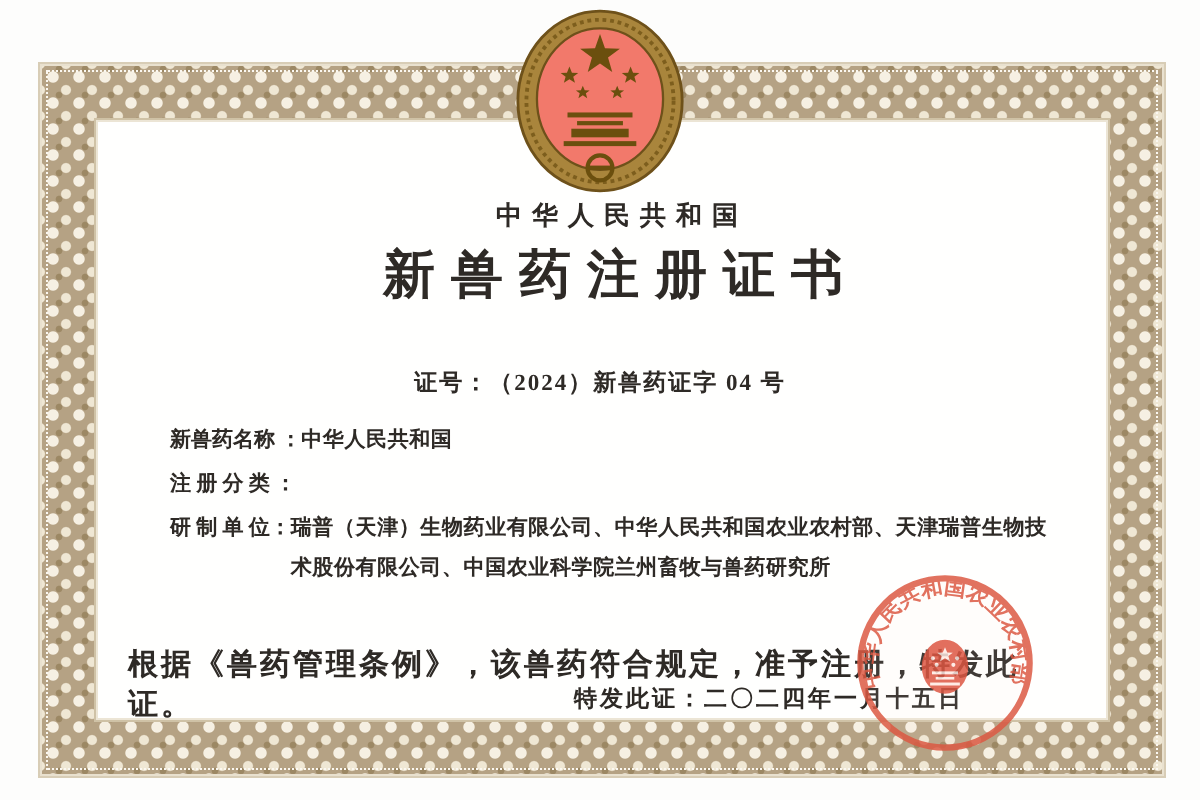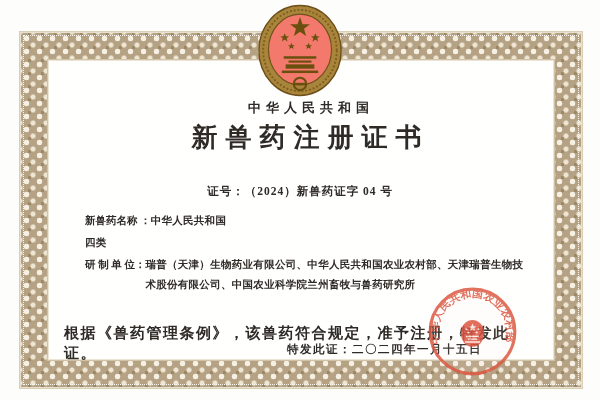--- a/index.html
+++ b/index.html
@@ -93,21 +93,21 @@
     <div class="country">中华人民共和国</div>
     <div class="cert-title">新兽药注册证书</div>
     <div class="certno">证号：（2024）新兽药证字 04 号</div>
 
     <div class="fields">
       <div class="field-row">
         <span class="field-label">新兽药名称 ：</span>
         <span class="field-value">中华人民共和国</span>
       </div>
       <div class="field-row">
-        <span class="field-value">四类</span>
+        <span class="field-label">注 册 分 类 ：</span>
       </div>
       <div class="field-row">
         <span class="field-label">研 制 单 位：</span>
         <span class="field-value">瑞普（天津）生物药业有限公司、中华人民共和国农业农村部、天津瑞普生物技术股份有限公司、中国农业科学院兰州畜牧与兽药研究所</span>
       </div>
     </div>
 
     <div class="statement">根据《兽药管理条例》，该兽药符合规定，准予注册，特发此证。</div>
     <div class="date-line">特发此证：二〇二四年一月十五日</div>
   </div>

